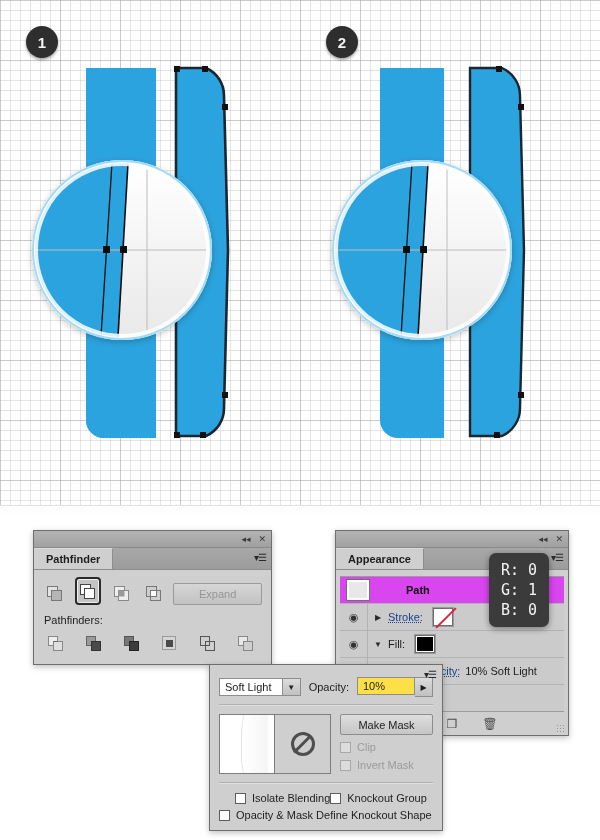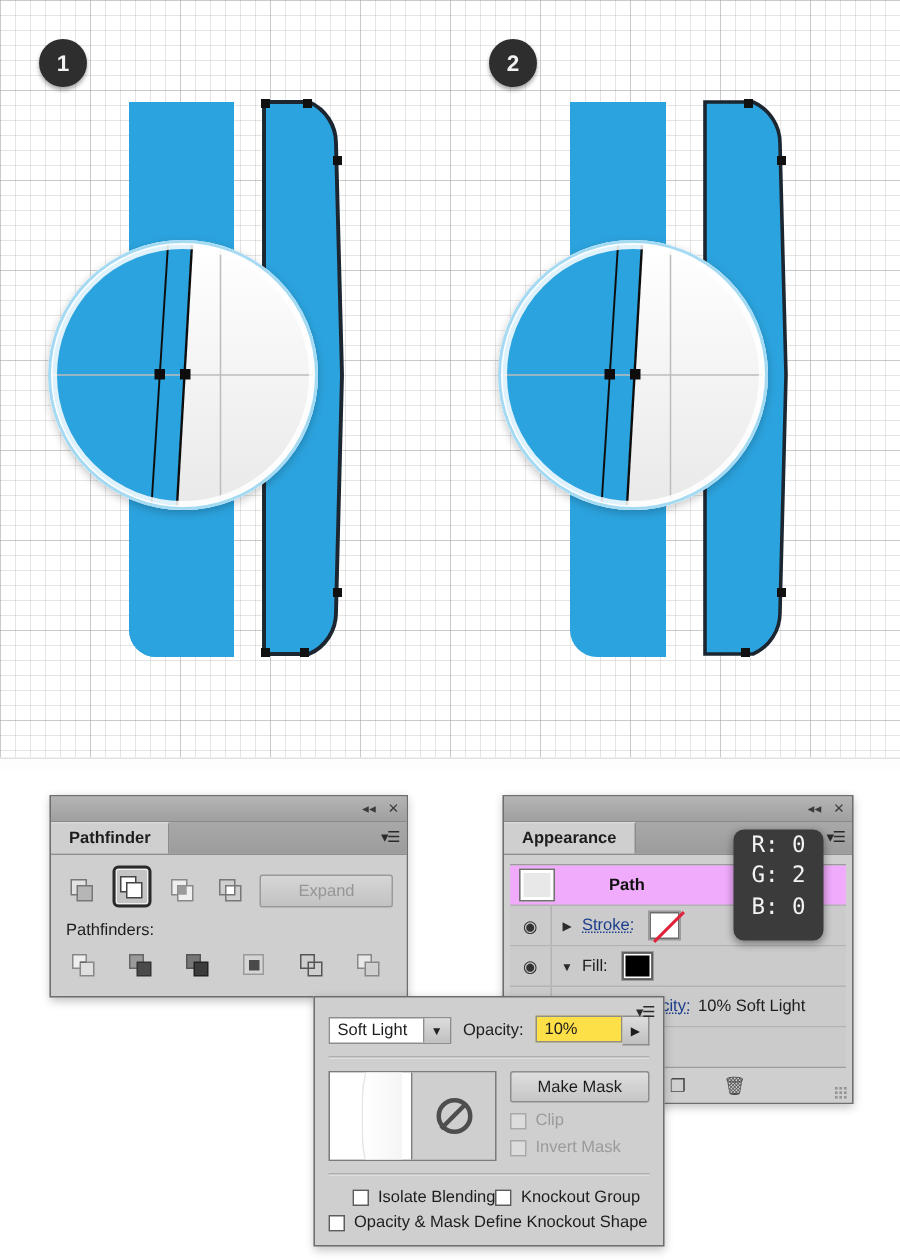--- a/index.html
+++ b/index.html
@@ -90,21 +90,21 @@
     display:flex;align-items:center;justify-content:center;
     color:#969696;font-size:11px;cursor:pointer;
   }
 
   
   .ap-list{background:#cfcfcf;border:1px solid #9b9b9b;border-left:none;border-right:none;}
   .ap-row{
     height:26px;display:flex;align-items:center;
     border-bottom:1px solid #b3b3b3;background:#cbcbcb;
   }
-  .ap-row.hdr{background:#f0abfc;}
+  .ap-row.hdr{background:#d946ef;}
   .ap-eye{
     width:27px;text-align:center;font-size:11px;color:#333;cursor:pointer;
     border-right:1px solid #b3b3b3;height:100%;display:flex;align-items:center;justify-content:center;
   }
   .ap-tri{width:20px;text-align:center;font-size:8px;color:#2b2b2b;cursor:pointer;}
   .ap-name{font-size:11px;color:#1b3e8c;text-decoration:underline;text-decoration-style:dotted;cursor:pointer;}
   .ap-name.plain{color:#1d1d1d;text-decoration:none;}
   .ap-thumb{
     width:20px;height:18px;margin-left:10px;background:#fff;
     border:1px solid #6d6d6d;box-shadow:inset 0 0 0 1px #fff, 0 0 0 1px #9a9a9a;
@@ -132,21 +132,21 @@
     position:absolute;right:3px;bottom:2px;width:9px;height:9px;
     background-image:
       radial-gradient(#8d8d8d 40%, transparent 41%);
     background-size:3px 3px;opacity:.9;
   }
 
   
   #rgb-tip{
     position:absolute;width:60px;height:74px;border-radius:7px;
     background:#3b3b3b;color:#f4f4f4;
-    display:flex;flex-direction:column;align-items:center;
+    display:flex;flex-direction:column;align-items:center;justify-content:center;
     font-family:"DejaVu Sans Mono", monospace;font-size:15px;line-height:1.35;
     box-shadow:0 2px 6px rgba(0,0,0,.4);
   }
 
   
   .tp-row1{display:flex;align-items:center;gap:8px;padding:8px 9px 7px 9px;}
   .combo{
     width:86px;height:18px;background:#fff;border:1px solid #8d8d8d;
     display:flex;align-items:center;font-size:11px;padding-left:5px;
     box-sizing:border-box;cursor:pointer;position:relative;
@@ -450,21 +450,21 @@
   <div class="ap-footer">
     <span class="fico">🚫</span>
     <span class="fico">❐</span>
     <span class="fico">🗑</span>
     <span class="grip"></span>
   </div>
 </div>
 
 <div id="rgb-tip" style="left:489px;top:553px;">
   <span>R: 0</span>
-  <span>G: 2</span>
+  <span>G: 1</span>
   <span>B: 0</span>
 </div>
 
 <div class="panel" style="left:209px;top:664px;width:232px;">
   <span class="tp-menu">▾☰</span>
 
   <div class="tp-row1" style="padding-top:12px;">
     <div class="combo">
       <span>Soft Light</span>
       <span class="arr">▼</span>

